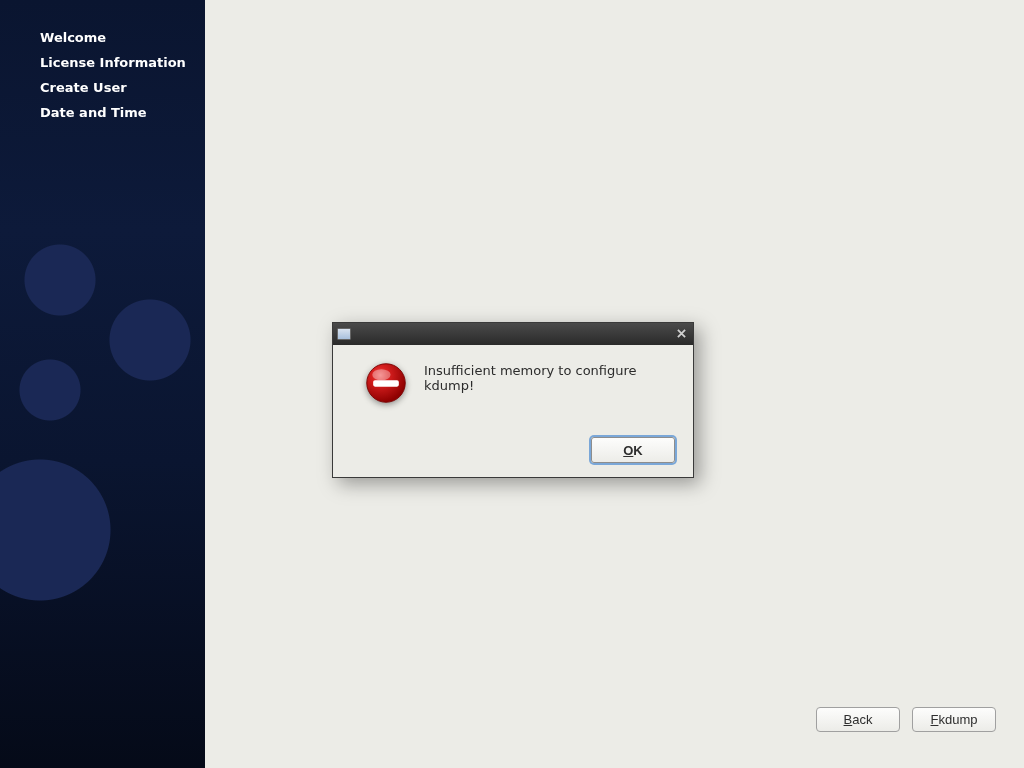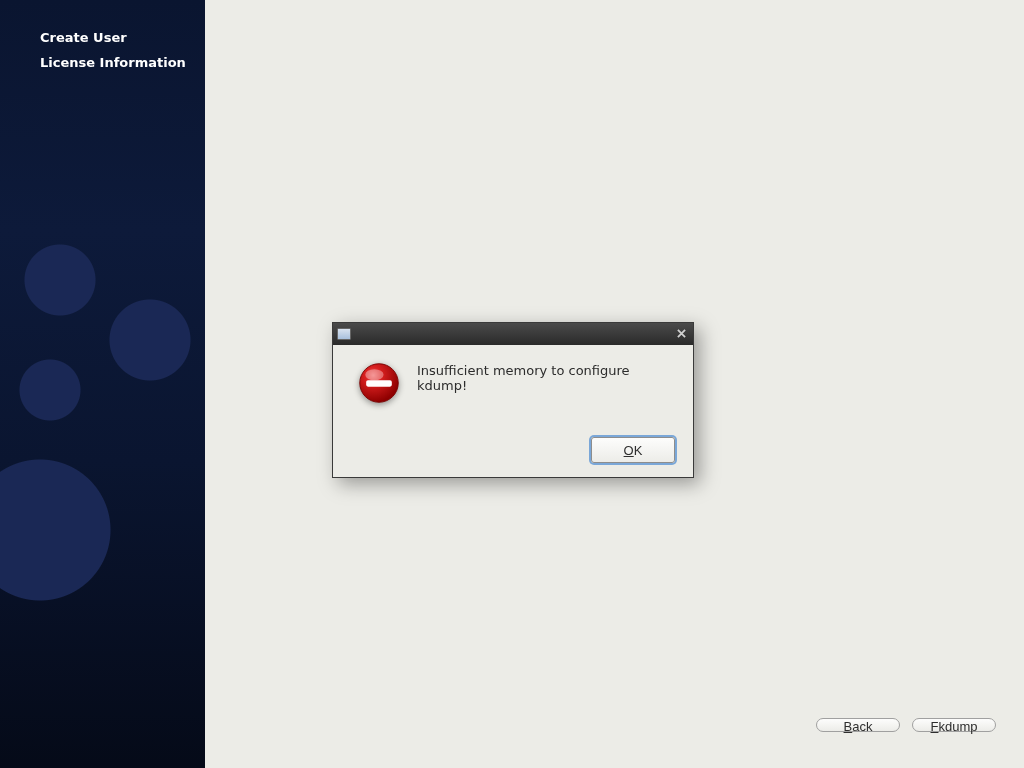--- a/index.html
+++ b/index.html
@@ -58,24 +58,24 @@
     }
     .footer-buttons {
       position: absolute;
       bottom: 36px;
       right: 28px;
       display: flex;
       gap: 12px;
     }
     .nav-button {
       min-width: 84px;
-      height: 14px;
+      height: 25px;
       background: linear-gradient(180deg, #fdfdfc 0%, #ecece8 100%);
       border: 1px solid #a0a0a0;
-      border-radius: 10px;
+      border-radius: 4px;
       font-size: 13px;
       color: #2e2e2e;
       cursor: pointer;
       text-align: center;
       padding: 0 12px;
     }
     .nav-button .underline {
       text-decoration: underline;
     }
     .dialog {
@@ -111,21 +111,21 @@
       cursor: pointer;
       display: flex;
       align-items: center;
       justify-content: center;
     }
     .close-icon svg {
       width: 9px;
       height: 9px;
     }
     .dialog-body {
-      padding: 16px 18px 14px 24px;
+      padding: 16px 18px 14px 31px;
       background: #ecece7;
       border-radius: 27px;
     }
     .dialog-content {
       display: flex;
       align-items: flex-start;
       gap: 16px;
     }
     .error-icon {
       width: 44px;
@@ -151,35 +151,42 @@
     .ok-button {
       min-width: 84px;
       height: 26px;
       background: linear-gradient(180deg, #fdfdfc 0%, #ecece8 100%);
       border: 1px solid #8d8d8d;
       border-radius: 3px;
       font-size: 13px;
       color: #2e2e2e;
       cursor: pointer;
       box-shadow: 0 0 0 2px #7aa7d8;
+      font-weight: bold;
     }
     .ok-button .underline {
       text-decoration: underline;
     }
   </style>
 </head>
 <body>
 
 <div class="sidebar">
   <div class="sidebar-items">
     <div class="sidebar-item">
+      <span>Welcome</span>
+    </div>
+    <div class="sidebar-item">
+      <span>License Information</span>
+    </div>
+    <div class="sidebar-item">
       <span>Create User</span>
     </div>
     <div class="sidebar-item">
-      <span>License Information</span>
+      <span>Date and Time</span>
     </div>
   </div>
 </div>
 
 <div class="main">
   <div class="footer-buttons">
     <button class="nav-button">
       <span class="underline">B</span><span>ack</span>
     </button>
     <button class="nav-button">

